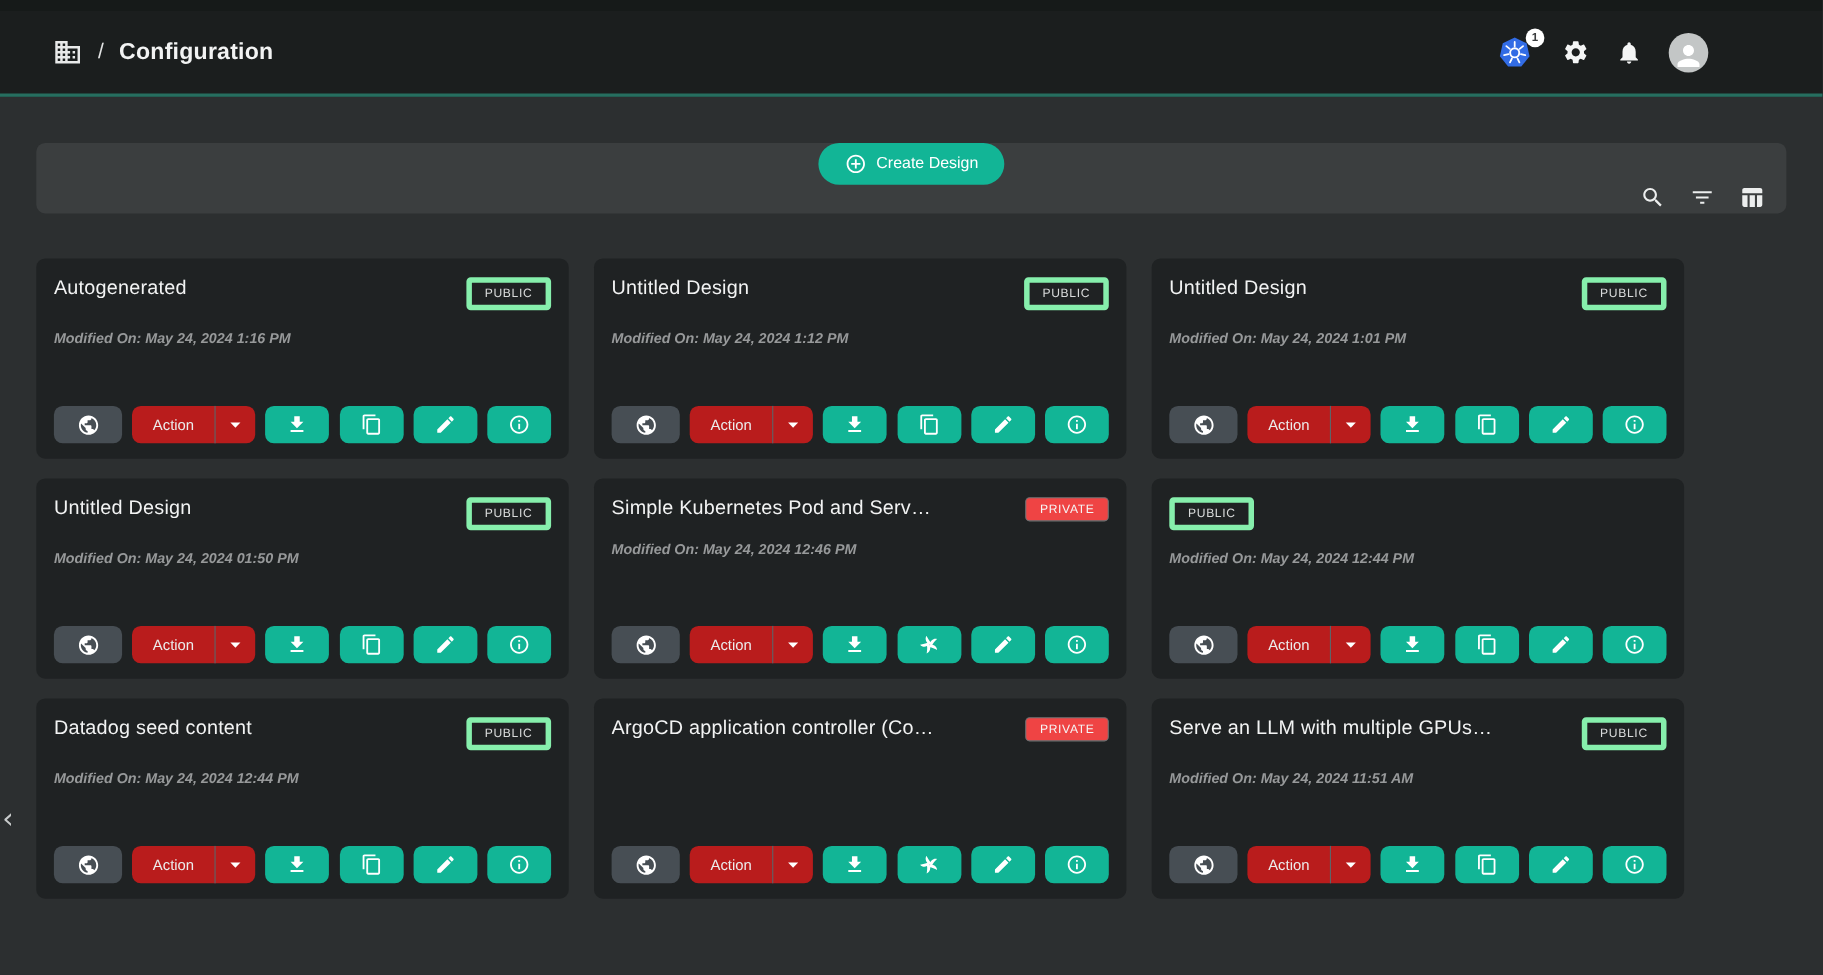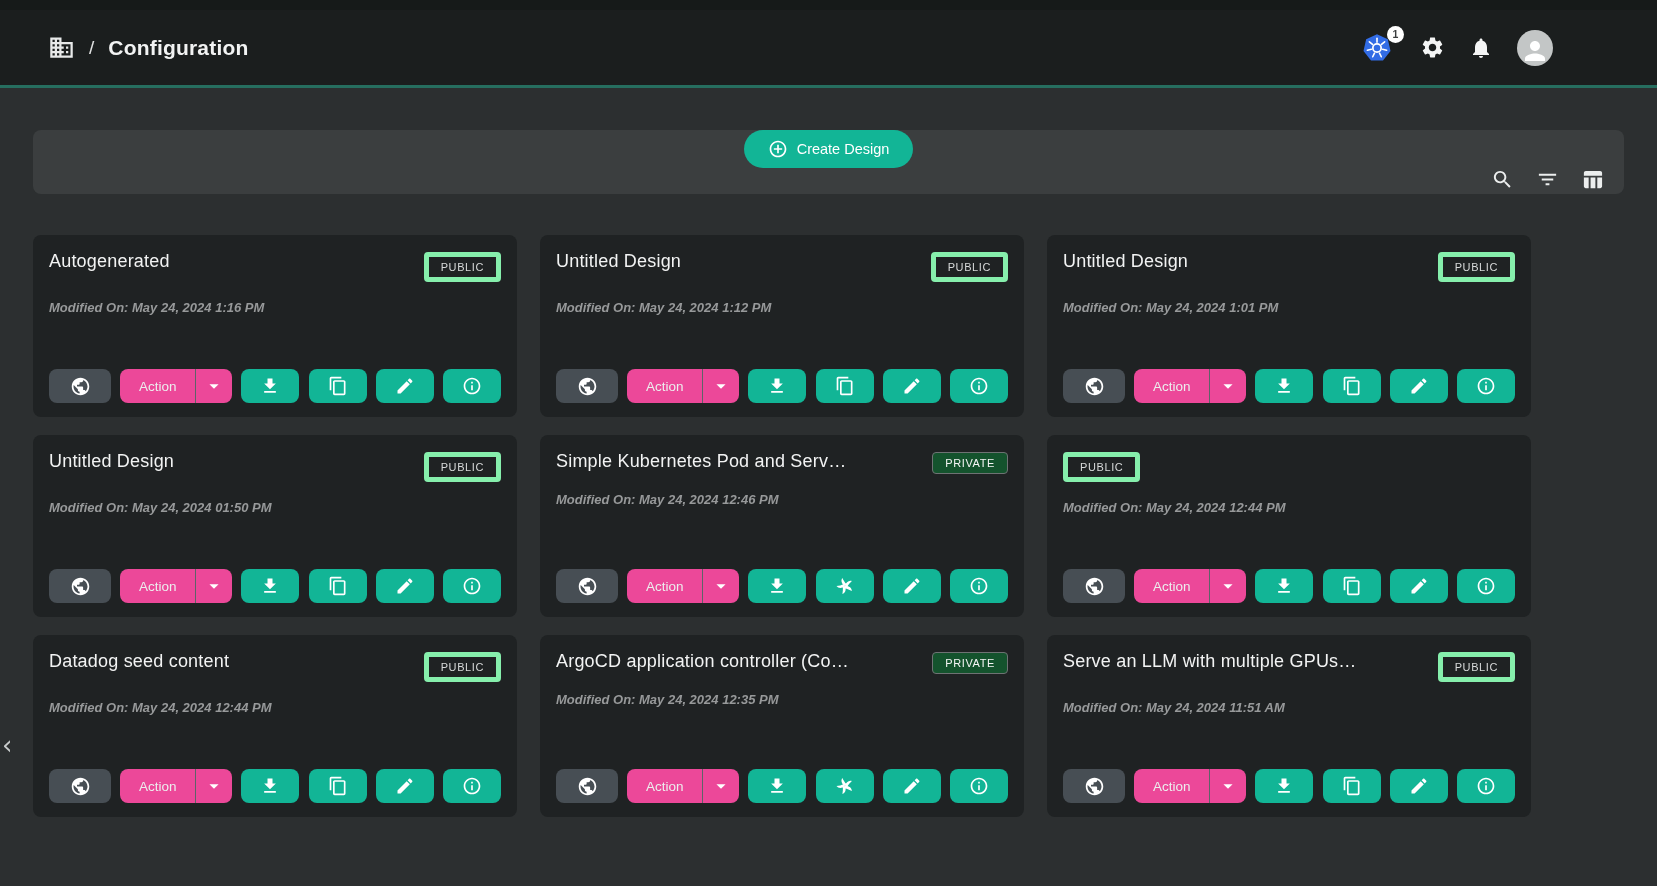--- a/index.html
+++ b/index.html
@@ -75,35 +75,35 @@
     font-size:18px; font-weight:500; color:#f2f3f3;
     white-space:nowrap; overflow:hidden; text-overflow:ellipsis;
     max-width:370px; letter-spacing:.2px;
   }
   .chip {
     flex:none; margin-top:1px;
     font-size:11px; letter-spacing:.6px;
     padding:4px 12px; border-radius:4px;
   }
   .chip.outline { border:5px solid #86efac; color:#d8dada; background:transparent; }
-  .chip.filled  { border:1px solid #6e7273; background:#14532d; color:#f5f5f5; }
+  .chip.filled  { border:1px solid #6e7273; background:#ef4444; color:#f5f5f5; }
   .card-modified {
     margin-top:18px;
     font-size:13px; font-style:italic; font-weight:600; color:#97999a;
   }
   .card-actions { margin-top:auto; display:flex; align-items:center; justify-content:space-between; }
   .btn {
     height:34px; border:none; border-radius:8px;
     display:flex; align-items:center; justify-content:center;
     cursor:pointer; color:#fff; font-family:inherit;
   }
   .btn.slate { background:#474e54; width:62px; }
   .btn.teal  { background:#12b596; width:58px; }
   .split-btn {
-    height:34px; width:112px; border-radius:8px; background:#ec4899;
+    height:34px; width:112px; border-radius:8px; background:#b91c1c;
     display:flex; align-items:stretch; cursor:pointer; color:#eceded;
   }
   .split-label { flex:1; display:flex; align-items:center; justify-content:center; font-size:13.5px; }
   .split-divider { width:1px; background:#5d6468; margin:0; }
   .split-caret { width:36px; display:flex; align-items:center; justify-content:center; color:#fff; }
   .ic { display:flex; }
 
   
   .drawer-chevron {
     position:absolute; left:2px; top:732px;
@@ -525,21 +525,20 @@
           </svg>
       </button>
     </div>
   </article>
 
   <article class="card">
     <div class="card-head">
       <h3 class="card-title">ArgoCD application controller (Co…</h3>
       <span class="chip filled">PRIVATE</span>
     </div>
-    <p class="card-modified">Modified On: May 24, 2024 12:35 PM</p>
     <div class="card-actions">
       <button class="btn slate">
         <svg width="21" height="21" viewBox="0 0 24 24" fill="currentColor">
             <path d="M12 2C6.48 2 2 6.48 2 12s4.48 10 10 10 10-4.48 10-10S17.52 2 12 2zm-1 17.93c-3.95-.49-7-3.85-7-7.93 0-.62.08-1.21.21-1.79L9 15v1c0 1.1.9 2 2 2v1.93zm6.9-2.54c-.26-.81-1-1.39-1.9-1.39h-1v-3c0-.55-.45-1-1-1H8v-2h2c.55 0 1-.45 1-1V7h2c1.1 0 2-.9 2-2v-.41c2.93 1.19 5 4.06 5 7.41 0 2.08-.8 3.97-2.1 5.39z"></path>
           </svg>
       </button>
       <div class="split-btn">
         <span class="split-label">Action</span>
         <span class="split-divider"></span>
         <span class="split-caret">

